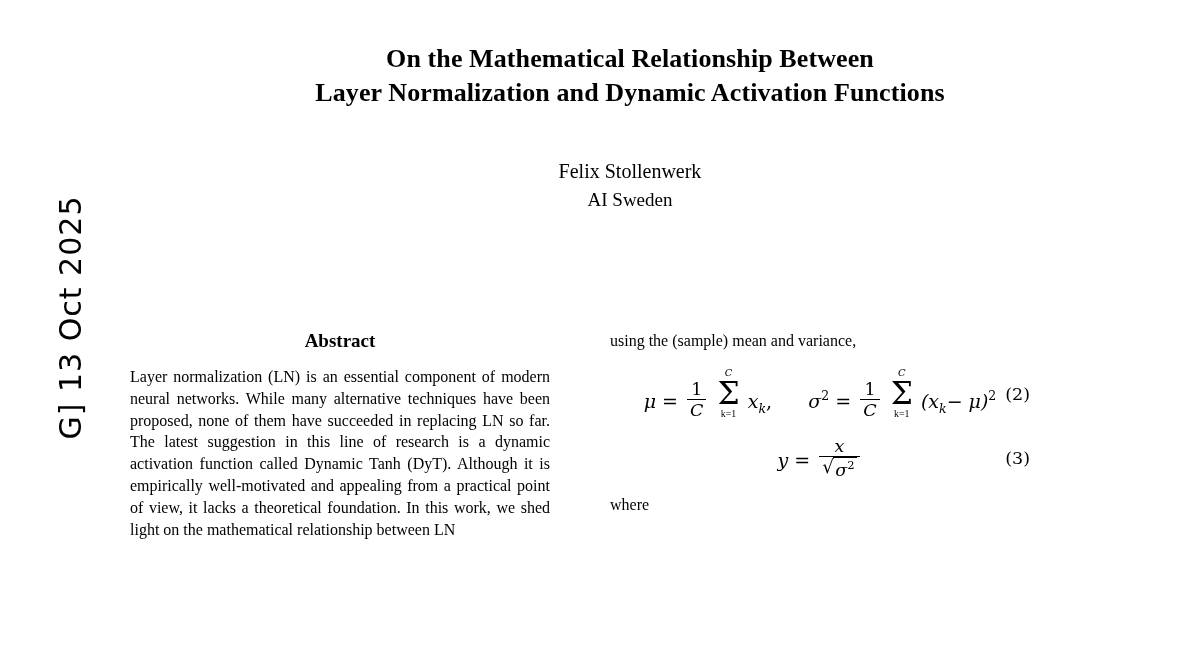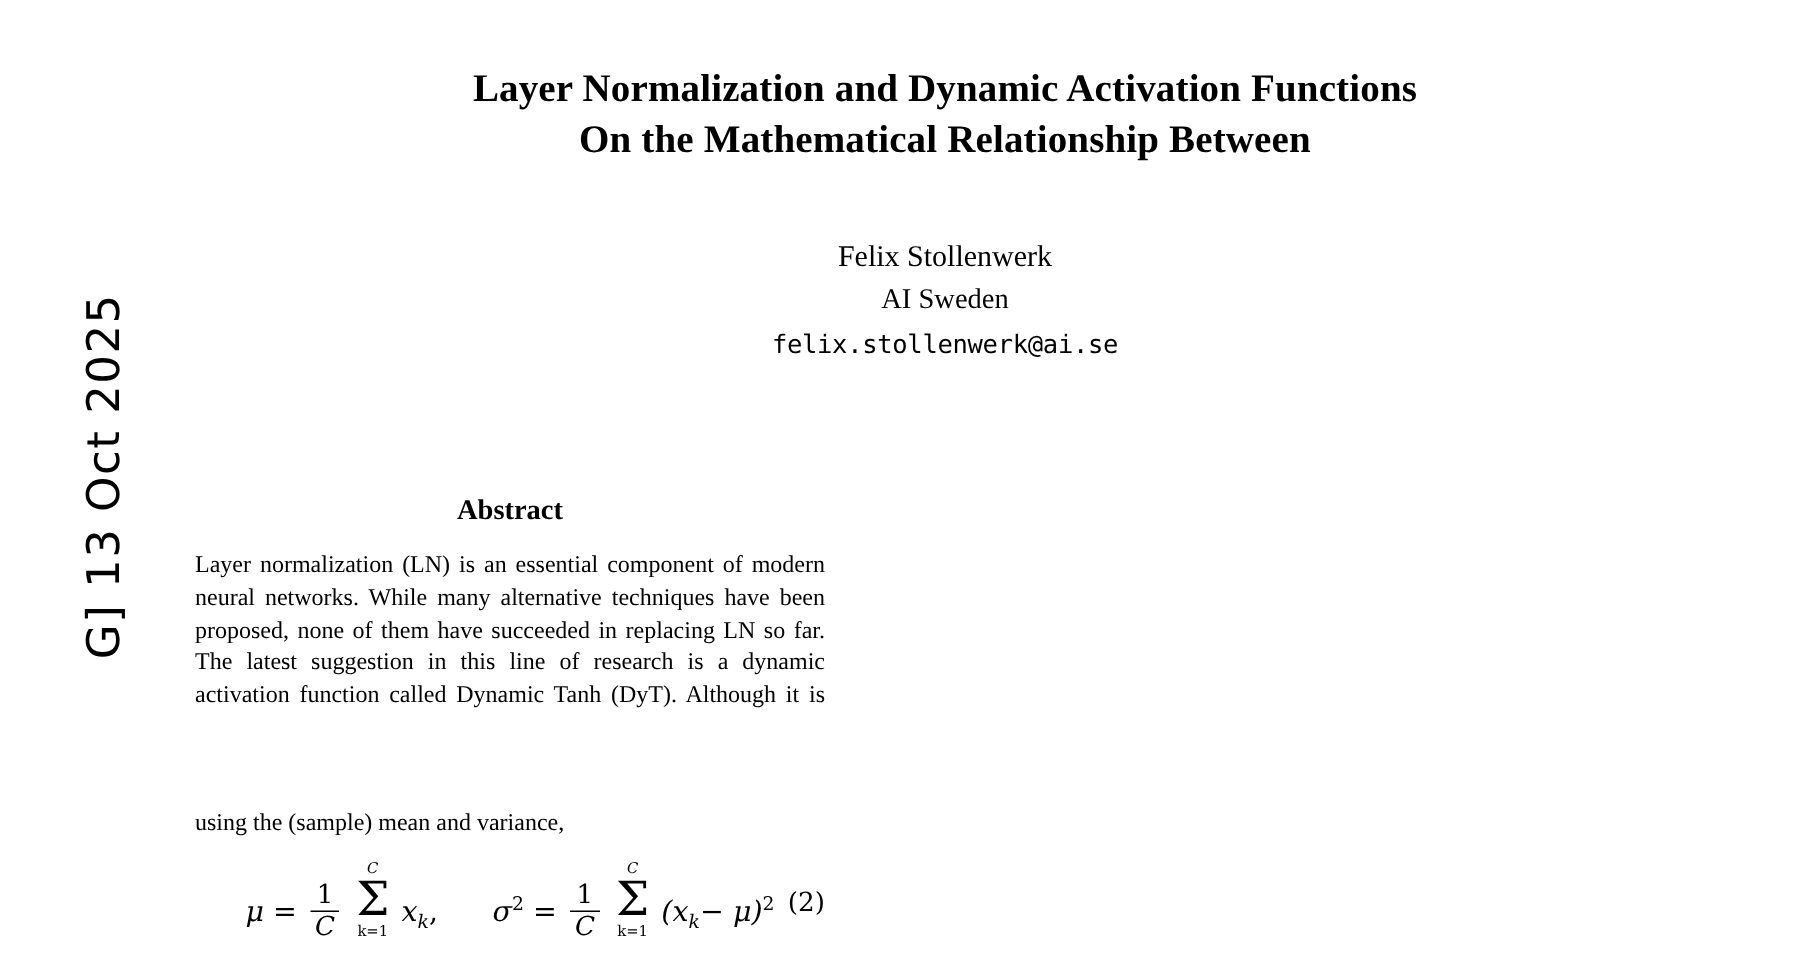--- a/index.html
+++ b/index.html
@@ -80,21 +80,20 @@
 
   
   .columns {
     position: absolute;
     top: 330px;
     left: 0;
     width: 1000px;
     height: 318px;
     display: flex;
     gap: 60px;
-    flex-direction: column;
   }
   .col {
     width: 420px;
     overflow: hidden;
   }
 
   .section-head {
     text-align: center;
     font-weight: bold;
     font-size: 19px;
@@ -146,21 +145,21 @@
   .frac .den { display: block; border-top: 1.2px solid #000; padding: 0 3px; font-size: 0.92em; }
 
   .sum {
     display: inline-block;
     vertical-align: -0.5em;
     text-align: center;
     margin: 0 2px;
     line-height: 1;
   }
   .sum .sym { display: block; font-size: 1.65em; font-style: normal; font-family: "DejaVu Serif", serif; }
-  .sum .lim { display: block; font-size: 0.52em; font-style: normal; }
+  .sum .lim { display: block; font-size: 0.52em; font-style: normal; font-family: Liberation Serif, serif; }
   .sum .lim-top { display: block; font-size: 0.52em; font-style: italic; }
 
   sub { font-size: 0.66em; font-style: italic; }
   sup { font-size: 0.66em; font-style: normal; }
 
   .sqrt {
     display: inline-block;
     position: relative;
     padding-left: 11px;
     text-decoration: underline;
@@ -182,28 +181,27 @@
 </head>
 <body>
 
 <div class="arxiv-stamp">
   <div class="vtext">G]  13 Oct 2025</div>
 </div>
 
 <div class="page">
 
   <div class="title">
+    <div>On the Mathematical Relationship Between</div>
     <div>Layer Normalization and Dynamic Activation Functions</div>
-    <div>On the Mathematical Relationship Between</div>
   </div>
 
   <div class="author-block">
     <div class="author-name">Felix Stollenwerk</div>
     <div class="author-affil">AI Sweden</div>
-    <div class="author-email">felix.stollenwerk@ai.se</div>
   </div>
 
   <div class="columns">
 
     <div class="col">
       <div class="section-head">Abstract</div>
       <p class="body">Layer normalization (LN) is an essential component of modern neural networks. While many alternative techniques have been proposed, none of them have succeeded in replacing LN so far. The latest suggestion in this line of research is a dynamic activation function called Dynamic Tanh (DyT). Although it is empirically well-motivated and appealing from a practical point of view, it lacks a theoretical foundation. In this work, we shed light on the mathematical relationship between LN</p>
     </div>
 
     <div class="col">
@@ -246,16 +244,17 @@
           <span class="frac">
             <span class="num mi">x</span>
             <span class="den">
               <span class="sqrt"><span class="rad mi"><span>σ</span><sup>2</sup></span></span>
             </span>
           </span>
         </div>
         <div class="eq-num">(3)</div>
       </div>
 
+      <p class="body nojust">where</p>
 
     </div>
   </div>
 </div>
 
 </body></html>

